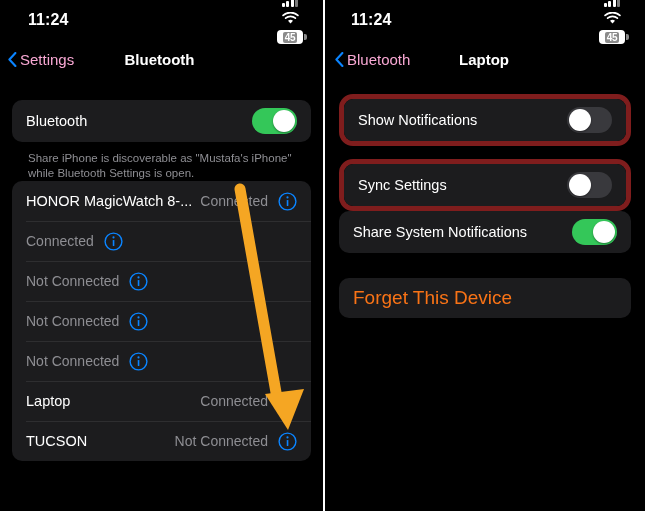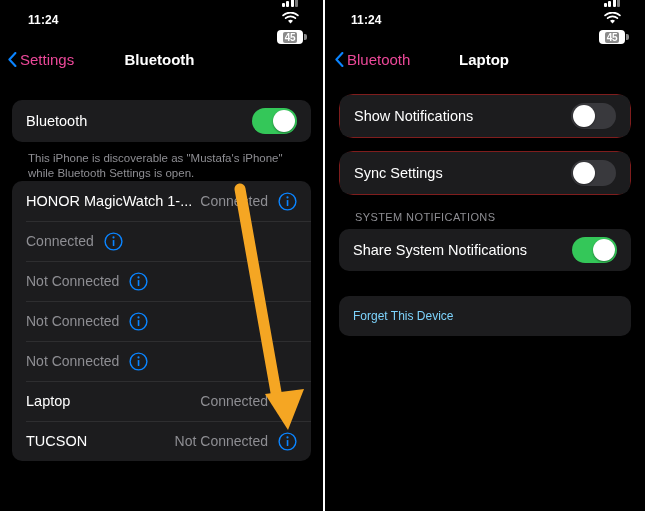--- a/index.html
+++ b/index.html
@@ -34,21 +34,21 @@
     height: 40px;
     display: flex;
     align-items: center;
     justify-content: space-between;
     padding: 0 20px 0 0;
     color: #fff;
   }
   .panel-left .statusbar  { padding-left: 28px; }
   .panel-right .statusbar { padding-left: 26px; }
   .status-time {
-    font-size: 12px;
+    font-size: 16px;
     font-weight: bold;
     letter-spacing: 0.1px;
     color: #ffffff;
   }
   .status-right {
     display: flex;
     align-items: center;
     gap: 5px;
     flex-direction: column;
   }
@@ -91,21 +91,21 @@
   .navbar {
     height: 38px;
     position: relative;
     display: flex;
     align-items: center;
   }
   .nav-back {
     display: flex;
     align-items: center;
     gap: 3px;
-    color: #ec4899;
+    color: #f9a8d4;
     font-size: 15px;
     cursor: pointer;
     padding-left: 10px;
   }
   .panel-left .nav-back { padding-left: 8px; }
   .panel-right .nav-back { padding-left: 10px; }
   .chev {
     display:block;
     width: 9px; height: 15px;
   }
@@ -194,27 +194,27 @@
   .section-header {
     color: #8e8e93;
     font-size: 11px;
     letter-spacing: 0.4px;
     padding: 14px 16px 6px 16px;
     text-transform: uppercase;
   }
   .panel-right .section-header { padding: 16px 16px 6px 16px; }
 
   .link-row {
-    color: #7dd3fc;
-    font-size: 12px;
+    color: #f97316;
+    font-size: 19px;
   }
 
   
   .highlight {
-    border: 1px solid #7f1d1d;
+    border: 5px solid #7f1d1d;
     border-radius: 14px;
     padding: 0;
   }
   .highlight .card { border-radius: 9px; }
 
   
   .arrow-overlay {
     position: absolute;
     left: 0; top: 0;
     width: 323px; height: 511px;
@@ -262,27 +262,27 @@
 
       <div style="margin-top:22px;" class="card">
         <div class="row" style="min-height:42px;">
           <span class="row-label">Bluetooth</span>
           <span class="toggle on">
               <span class="knob"></span>
             </span>
         </div>
       </div>
 
-      <div class="footnote">This iPhone is discoverable as "Mustafa's iPhone" while Bluetooth Settings is open.</div>
+      <div class="footnote">Share iPhone is discoverable as "Mustafa's iPhone" while Bluetooth Settings is open.</div>
 
 
       <div class="card">
 
         <div class="row">
-          <span class="row-label">HONOR MagicWatch 1-...</span>
+          <span class="row-label">HONOR MagicWatch 8-...</span>
           <span class="row-status">Connected</span>
           <svg class="info-icon" viewBox="0 0 19 19">
             <circle cx="9.5" cy="9.5" r="8.4" stroke="#0a84ff" stroke-width="1.4" fill="none"></circle>
             <circle cx="9.5" cy="5.4" r="1.05" fill="#0a84ff"></circle>
             <rect x="8.75" y="7.9" width="1.6" height="6.2" rx="0.7" fill="#0a84ff"></rect>
           </svg>
         </div>
 
         <div class="row">
           <span class="row-status">Connected</span>
@@ -400,21 +400,20 @@
         <div class="card">
           <div class="row" style="min-height:42px;">
             <span class="row-label">Sync Settings</span>
             <span class="toggle off">
                 <span class="knob"></span>
               </span>
           </div>
         </div>
       </div>
 
-      <div class="section-header">SYSTEM NOTIFICATIONS</div>
 
       <div class="card">
         <div class="row" style="min-height:42px;">
           <span class="row-label">Share System Notifications</span>
           <span class="toggle on">
               <span class="knob"></span>
             </span>
         </div>
       </div>
 

